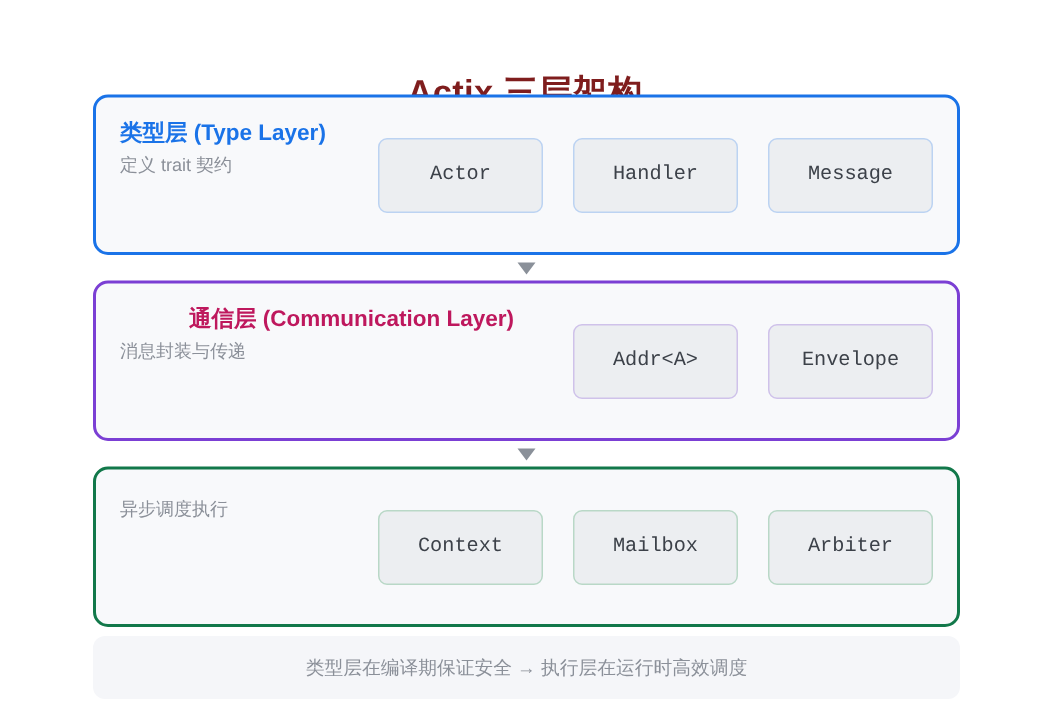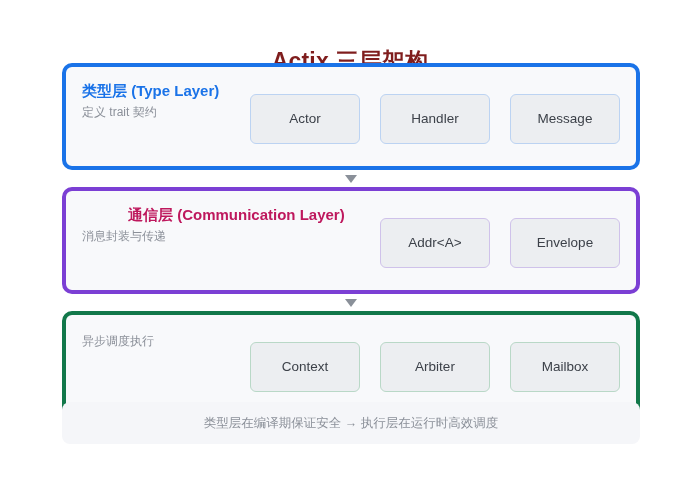--- a/index.html
+++ b/index.html
@@ -36,21 +36,21 @@
     top: 63px;
     left: 62px;
     width: 578px;
   }
   .layer {
     position: relative;
     box-sizing: border-box;
     width: 578px;
     height: 107px;
     border-radius: 10px;
-    border: 4px solid #0f766e;
+    border: 2px solid #0f766e;
     background: #f8f9fb;
   }
   .layer-head {
     position: absolute;
     left: 16px;
     top: 14px;
   }
   .layer-title {
     font-size: 15px;
     font-weight: bold;
@@ -76,21 +76,21 @@
   .chip {
     box-sizing: border-box;
     width: 110px;
     height: 50px;
     border-radius: 6px;
     background: #eceef1;
     border: 1px solid #bcd3f2;
     display: flex;
     align-items: center;
     justify-content: center;
-    font-family: Liberation Sans, sans-serif;
+    font-family: Liberation Mono, monospace;
     font-size: 13.5px;
     color: #3c4149;
   }
   .connector {
     width: 578px;
     height: 17px;
     display: flex;
     align-items: center;
     justify-content: center;
   }
@@ -106,21 +106,21 @@
   .layer.exec   { border-color: #12784a; }
   .layer.type .layer-title { color: #1a73e8; }
   .layer.comm .layer-title { color: #be185d; margin-left: 46px; }
   .layer.exec .layer-title { color: #12784a; }
   .layer.type .chip { border-color: #bcd3f2; }
   .layer.comm .chip { border-color: #cfc2ea; }
   .layer.exec .chip { border-color: #b9d8c7; }
   .footer {
     position: absolute;
     left: 62px;
-    top: 402px;
+    top: 424px;
     width: 578px;
     height: 42px;
     box-sizing: border-box;
     border-radius: 8px;
     background: #f5f6f9;
     display: flex;
     align-items: center;
     justify-content: center;
     font-size: 12.5px;
     color: #8b9099;
@@ -165,22 +165,22 @@
     <div class="connector">
       <div class="tri"></div>
     </div>
 
     <div class="layer exec">
       <div class="layer-head">
         <div class="layer-sub">异步调度执行</div>
       </div>
       <div class="chips">
         <div class="chip">Context</div>
+        <div class="chip">Mailbox</div>
         <div class="chip">Arbiter</div>
-        <div class="chip">Mailbox</div>
       </div>
     </div>
 
   </div>
 
   <div class="footer">
     <span>类型层在编译期保证安全 → 执行层在运行时高效调度</span>
   </div>
 
 </div>

